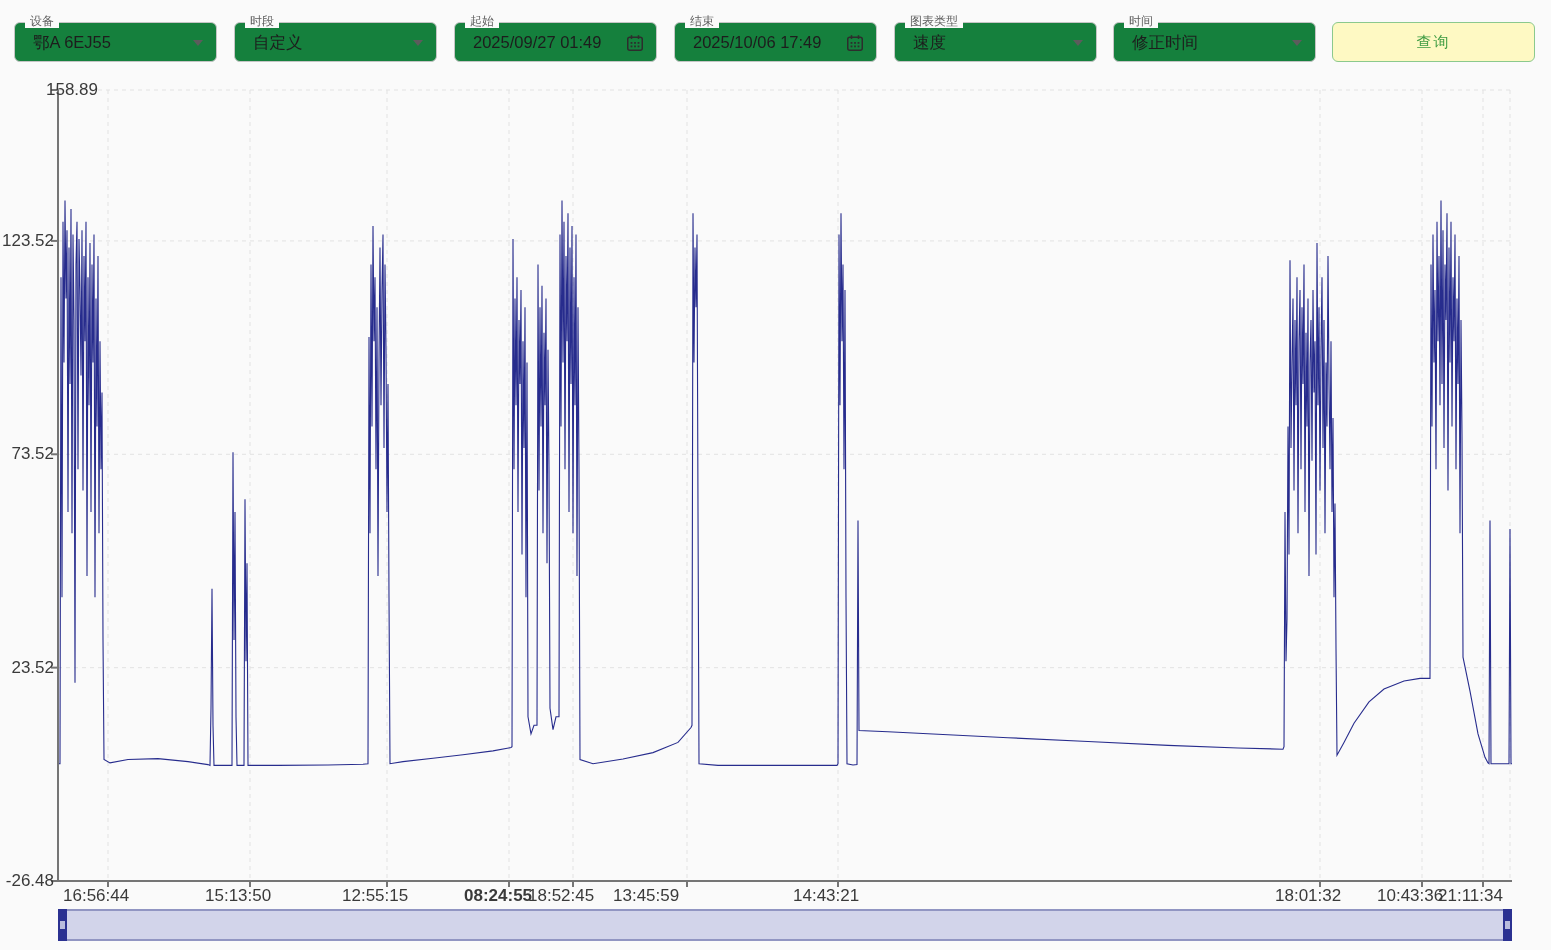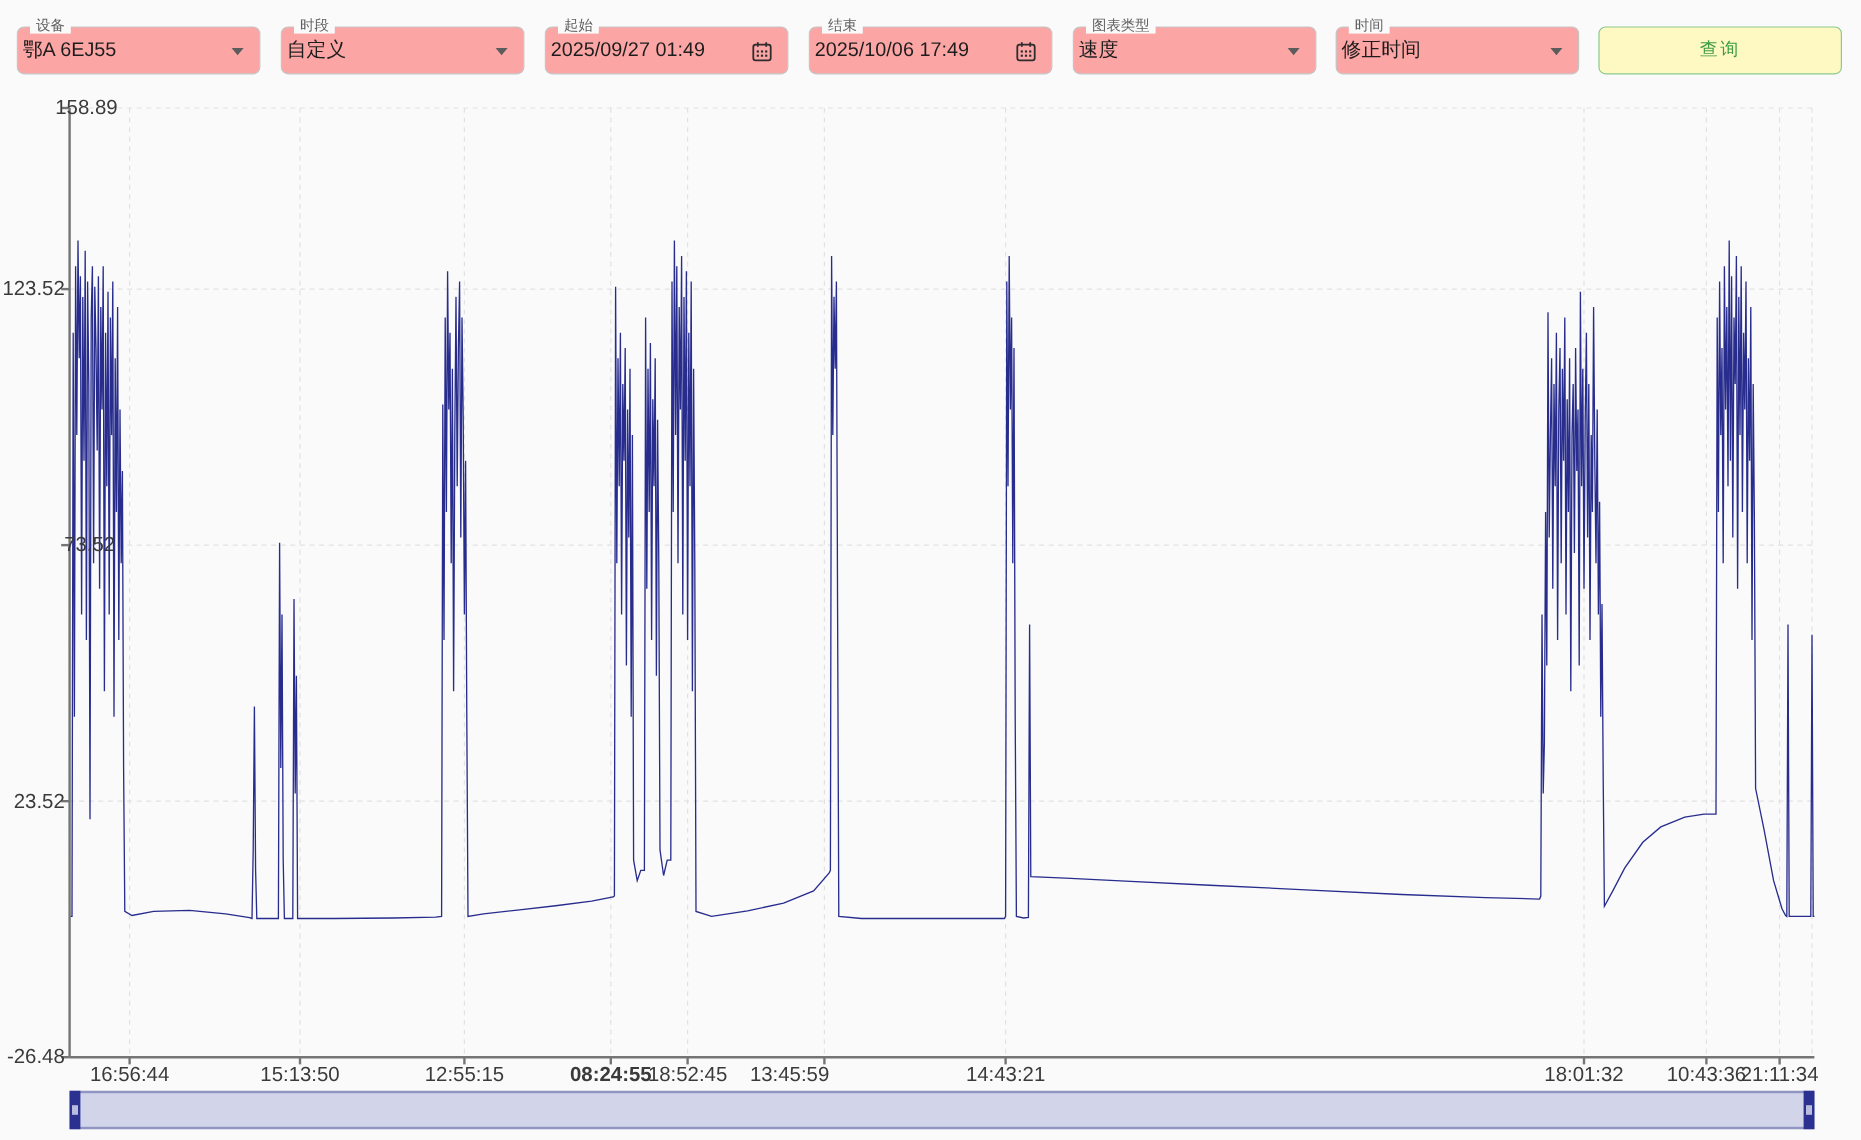--- a/index.html
+++ b/index.html
@@ -2,38 +2,38 @@
 <html><head>
 <meta charset="utf-8">
 <style>
   html,body{margin:0;padding:0;background:#fafafa;}
   #app{position:relative;width:1551px;height:950px;background:#fafafa;overflow:hidden;
        font-family:"Liberation Sans","DejaVu Sans",sans-serif;}
 
   
   .toolbar{position:absolute;left:0;top:0;width:1551px;height:80px;}
   .field{position:absolute;top:22px;height:40px;width:203px;border:1px solid #c5c5c5;
-         border-radius:6px;background:#fca5a5;box-sizing:border-box;cursor:pointer;}
+         border-radius:6px;background:#15803d;box-sizing:border-box;cursor:pointer;}
   .field .flabel{position:absolute;top:-9px;left:10px;font-size:12px;color:#5f5f5f;
                  background:#fafafa;padding:0 5px;line-height:14px;white-space:nowrap;}
-  .field .fvalue{position:absolute;left:4px;top:0;height:38px;line-height:38px;
+  .field .fvalue{position:absolute;left:18px;top:0;height:38px;line-height:38px;
                  font-size:16.5px;color:#1d1d1d;white-space:nowrap;}
   .dd-arrow{position:absolute;right:13px;top:17px;width:0;height:0;
             border-left:5.5px solid transparent;border-right:5.5px solid transparent;
             border-top:6.5px solid #5c5c5c;}
   .cal-icon{position:absolute;right:11px;top:10px;width:20px;height:20px;}
   .query-btn{position:absolute;left:1332px;top:22px;width:203px;height:40px;box-sizing:border-box;
              border:1px solid #8bc98d;border-radius:6px;background:#fef9c3;color:#3f9c43;
              font-size:15px;letter-spacing:2px;text-align:center;line-height:38px;cursor:pointer;}
 
   
   .plot-svg{position:absolute;left:58px;top:90px;overflow:visible;}
   .ylabel{position:absolute;left:0;width:54px;text-align:right;font-size:17px;color:#3a3a3a;
           line-height:20px;white-space:nowrap;}
-  .xlabel{position:absolute;width:90px;text-align:center;font-size:17px;color:#3a3a3a;
+  .xlabel{position:absolute;width:90px;text-align:left;font-size:17px;color:#3a3a3a;
           top:886px;white-space:nowrap;}
 
   
   .rslider{position:absolute;left:58px;top:909px;width:1454px;height:32px;box-sizing:border-box;
            background:#d2d4ea;border:2px solid #9195c2;}
   .rhandle{position:absolute;top:-2px;width:9px;height:32px;background:#2b3191;cursor:ew-resize;}
   .rhandle .grip{position:absolute;left:2px;top:12px;width:5px;height:8px;background:#b9bcdd;}
   .rhandle.left{left:-2px;}
   .rhandle.right{right:-2px;}
 </style>
@@ -142,21 +142,21 @@
       <line x1="629" y1="791" x2="629" y2="797" stroke="#757575" stroke-width="2"></line>
       <line x1="780" y1="791" x2="780" y2="797" stroke="#757575" stroke-width="2"></line>
       <line x1="1262" y1="791" x2="1262" y2="797" stroke="#757575" stroke-width="2"></line>
       <line x1="1364" y1="791" x2="1364" y2="797" stroke="#757575" stroke-width="2"></line>
       <line x1="1425" y1="791" x2="1425" y2="797" stroke="#757575" stroke-width="2"></line>
       <polyline points="1,673.7 2,673.7 3,187.3 4,507.3 5,131.8 6,272.6 7,110.5 8,208.6 9,140.3 10,422.0 11,157.4 12,294.0 13,119.0 14,443.3 15,144.6 16,230.0 17,592.7 18,174.5 19,131.8 20,379.3 21,148.9 22,200.1 23,285.4 24,140.3 25,400.6 26,165.9 27,251.3 28,131.8 29,486.0 30,187.3 31,315.3 32,153.1 33,422.0 34,174.5 35,272.6 36,144.6 37,507.3 38,208.6 39,336.6 40,165.9 41,443.3 42,251.3 43,379.3 44,302.5 45,550.0 46,669.5 52,672.9 70,669.5 100,668.6 130,671.6 150,674.6 152,675.4 153,618.3 154,498.8 155,635.3 156,675.4 170,675.4 174,675.4 175,362.2 176,550.0 177,422.0 178,626.8 179,675.4 186,675.4 187,409.2 188,571.3 189,473.2 190,675.4 220,675.4 270,675.0 305,674.2 310,673.7 311,247.0 312,443.3 313,174.5 314,336.6 315,136.1 316,251.3 317,187.3 318,379.3 319,217.2 320,486.0 321,272.6 322,157.4 323,315.3 324,200.1 325,144.6 326,358.0 327,174.5 328,259.8 329,422.0 330,294.0 331,507.3 332,673.7 345,671.6 375,668.2 405,664.8 435,660.9 453,657.5 454,656.7 455,148.9 456,379.3 457,208.6 458,315.3 459,187.3 460,422.0 461,230.0 462,294.0 463,200.1 464,464.6 465,251.3 466,358.0 467,217.2 468,507.3 469,272.6 470,626.8 473,643.9 476,635.3 479,635.3 480,174.5 481,400.6 482,217.2 483,336.6 484,195.8 485,443.3 486,242.8 487,315.3 488,208.6 489,473.2 490,259.8 491,379.3 492,618.3 495,639.6 498,626.8 501,626.8 502,144.6 503,336.6 504,110.5 505,272.6 506,131.8 507,379.3 508,165.9 509,251.3 510,123.3 511,422.0 512,157.4 513,294.0 514,136.1 515,443.3 516,187.3 517,315.3 518,144.6 519,486.0 520,217.2 521,379.3 522,669.5 535,673.7 565,669.0 595,662.6 620,652.4 633,637.5 634,635.3 635,123.3 636,272.6 637,157.4 638,217.2 639,144.6 640,422.0 641,673.7 660,675.4 720,675.4 779,675.4 780,673.7 781,144.6 782,315.3 783,123.3 784,251.3 785,174.5 786,379.3 787,200.1 788,507.3 789,673.7 795,675.0 799,674.6 800,430.5 801,640.5 830,641.7 880,644.3 950,647.7 1030,651.5 1110,655.4 1180,658.0 1225,659.2 1226,656.7 1227,422.0 1228,571.3 1229,528.7 1230,336.6 1231,464.6 1232,170.2 1233,358.0 1234,272.6 1235,208.6 1236,400.6 1237,230.0 1238,315.3 1239,187.3 1240,443.3 1241,251.3 1242,200.1 1243,379.3 1244,217.2 1245,294.0 1246,174.5 1247,422.0 1248,242.8 1249,336.6 1250,208.6 1251,486.0 1252,272.6 1253,230.0 1254,370.8 1255,200.1 1256,302.5 1257,251.3 1258,464.6 1259,153.1 1260,315.3 1261,217.2 1262,400.6 1263,259.8 1264,187.3 1265,358.0 1266,230.0 1267,443.3 1268,272.6 1269,336.6 1270,165.9 1271,294.0 1272,379.3 1273,251.3 1274,422.0 1275,328.1 1276,507.3 1277,413.4 1278,558.5 1279,665.2 1286,652.4 1296,633.2 1311,611.9 1326,599.1 1346,591.0 1362,588.4 1371,588.4 1372,588.4 1373,174.5 1374,336.6 1375,144.6 1376,272.6 1377,200.1 1378,379.3 1379,131.8 1380,251.3 1381,165.9 1382,315.3 1383,110.5 1384,294.0 1385,140.3 1386,358.0 1387,174.5 1388,230.0 1389,123.3 1390,400.6 1391,157.4 1392,272.6 1393,131.8 1394,336.6 1395,187.3 1396,251.3 1397,144.6 1398,379.3 1399,208.6 1400,294.0 1401,165.9 1402,443.3 1403,230.0 1404,345.2 1405,567.1 1412,601.2 1420,643.9 1427,667.3 1430,672.9 1431,673.7 1432,430.5 1433,673.7 1445,673.7 1451,673.7 1452,439.0 1453,673.7 1454,673.7" fill="none" stroke="#272c8d" stroke-width="1.1"></polyline>
     </svg>
   <div id="axis-labels">
       <div class="ylabel" style="top: 80px; padding-left: 44px;">158.89</div>
       <div class="ylabel" style="top: 230.929px;">123.52</div>
-      <div class="ylabel" style="top: 444.286px; padding-left: 42px;">73.52</div>
+      <div class="ylabel" style="top: 444.286px;">73.52</div>
       <div class="ylabel" style="top: 657.643px;">23.52</div>
       <div class="ylabel" style="top: 871px;">-26.48</div>
       <div class="xlabel" style="left: 63px;">16:56:44</div>
       <div class="xlabel" style="left: 205px;">15:13:50</div>
       <div class="xlabel" style="left: 342px;">12:55:15</div>
       <div class="xlabel" style="left: 464px; font-weight: bold;">08:24:55</div>
       <div class="xlabel" style="left: 528px;">18:52:45</div>
       <div class="xlabel" style="left: 613px;">13:45:59</div>
       <div class="xlabel" style="left: 793px;">14:43:21</div>
       <div class="xlabel" style="left: 1275px;">18:01:32</div>

